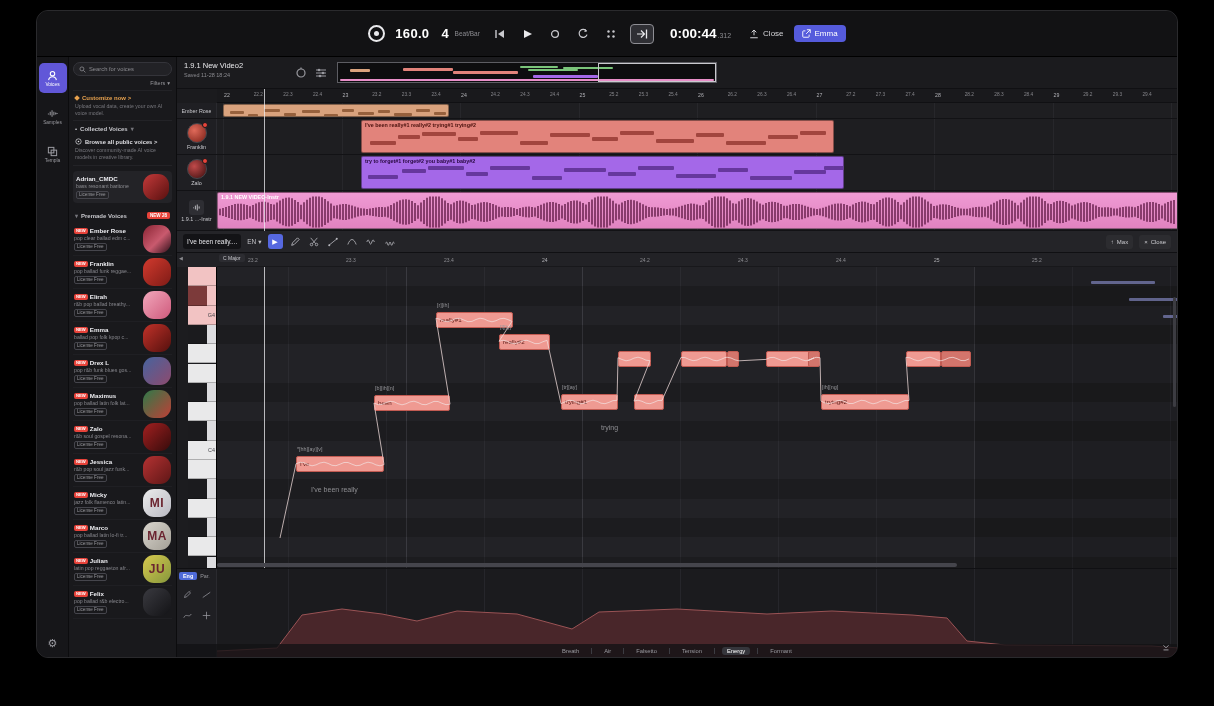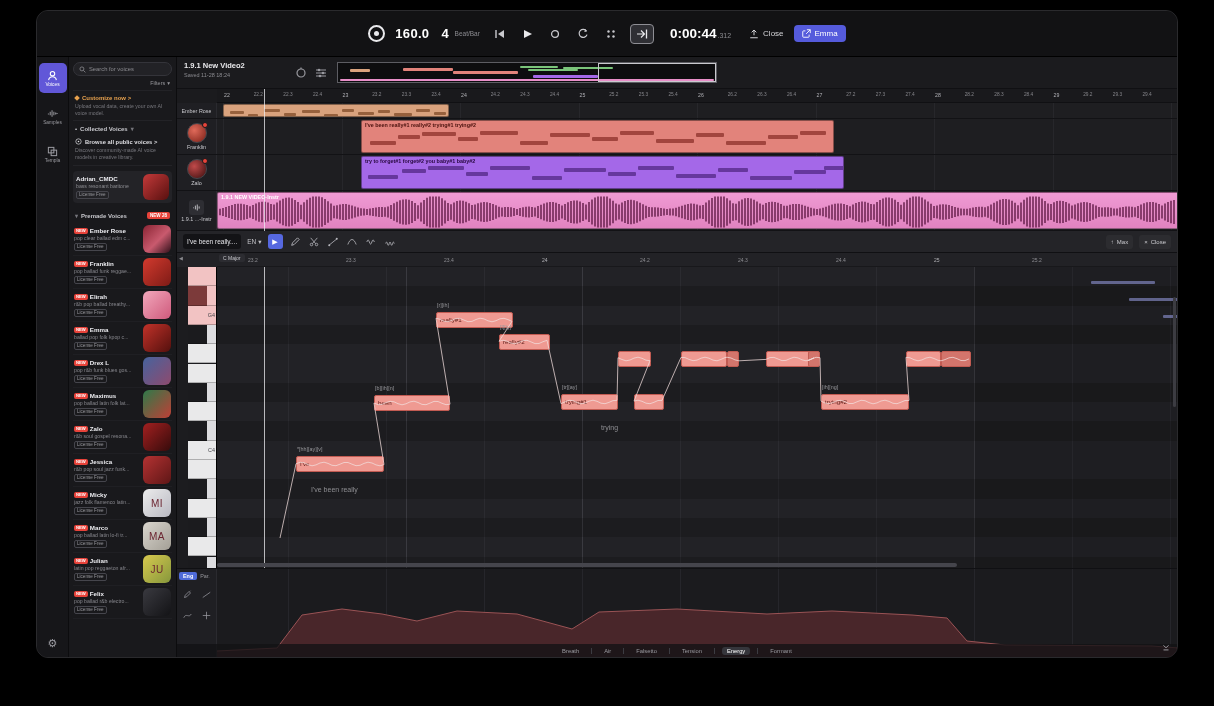--- a/index.html
+++ b/index.html
@@ -43,36 +43,36 @@
   .custs{color:#76767c;font-size:5.2px;line-height:6.5px;margin-top:2px}
   .sechead{display:flex;align-items:center;gap:3px;color:#c6c6cb;font-size:6px;font-weight:bold;padding:4px 2px}
   .browse{padding:2px 2px 5px;border-bottom:1px solid #232327}
   .browset{color:#dedee2;font-size:5.8px;font-weight:bold;display:flex;align-items:center;gap:3px}
   .browses{color:#76767c;font-size:5.2px;line-height:6.5px;margin-top:2px}
   .adrian{margin:5px 0;background:#232327;border-radius:4px;padding:3px;display:flex;gap:3px;align-items:center}
   .adinfo{flex:1;min-width:0}
   .adname{color:#ececf0;font-size:6.2px;font-weight:bold}
   .addesc{color:#8b8b90;font-size:5.2px;margin-top:1px;white-space:nowrap;overflow:hidden}
   .lic{display:inline-block;border:1px solid #45454c;color:#97979c;font-size:4.6px;border-radius:2px;padding:0 2px;margin-top:2px;line-height:6px}
-  .vthumb{width:26px;height:26px;border-radius:6px;flex:none;display:flex;align-items:center;justify-content:center;
-    font-size:10px;font-weight:normal;color:#6b2430;letter-spacing:.5px}
+  .vthumb{width:26px;height:26px;border-radius:11px;flex:none;display:flex;align-items:center;justify-content:center;
+    font-size:12px;font-weight:bold;color:#6b2430;letter-spacing:.5px}
   .premhead{display:flex;align-items:center;gap:3px;padding:4px 2px;color:#c6c6cb;font-size:6px;font-weight:bold}
   .newpill{background:#e8433a;color:#fff;font-size:4.6px;border-radius:2px;padding:1px 3px;margin-left:auto;font-weight:bold}
   .vrow{display:flex;gap:3px;align-items:center;height:33px;border-bottom:1px solid #1f1f23;padding:2px 1px}
   .vinfo{flex:1;min-width:0}
   .vline1{display:flex;align-items:center;gap:2px;white-space:nowrap;overflow:hidden}
   .vbadge{background:#e8433a;color:#fff;font-size:4.2px;border-radius:2px;padding:0 2px;line-height:6px;font-weight:bold;flex:none}
   .vname{color:#ececf0;font-size:6.2px;font-weight:bold}
   .vdesc{color:#86868c;font-size:5.2px;white-space:nowrap;overflow:hidden;margin-top:1px}
   .vrow .vthumb{width:28px;height:28px}
   
   .editor{flex:1;display:flex;flex-direction:column;background:#1b1b1e;min-width:0}
   .edhead{height:32px;position:relative;border-bottom:1px solid #101013}
   .ptitle{position:absolute;left:7px;top:4px}
-  .ptitle b{display:block;color:#e9e9ec;font-size:7.5px;font-weight:bold}
+  .ptitle b{display:block;color:#e9e9ec;font-size:7.5px;font-weight:normal}
   .ptitle span{display:block;color:#8b8b90;font-size:5.5px;margin-top:2px}
   .edico{position:absolute;top:8px;color:#9a9aa0}
   .minimap{position:absolute;left:160px;top:5px;width:380px;height:21px;border:1px solid #5d5d63;background:#0d0d0f}
   .minimap i{position:absolute;display:block;border-radius:1px}
   .mview{position:absolute;left:260px;top:0;width:118px;height:19px;border:1px solid #c9c9ce}
   
   .arrange{position:relative}
   .aruler{height:14px;position:relative;background:#19191c;border-bottom:1px solid #101013;margin-left:40px}
   .atick{position:absolute;top:3px;font-size:4.8px;color:#85858a;transform:translateX(1px)}
   .atick.major{color:#b2b2b7;font-size:5.2px}

